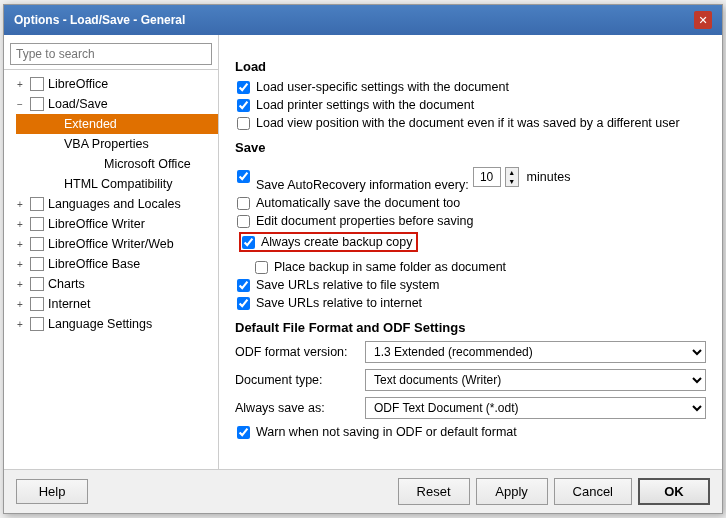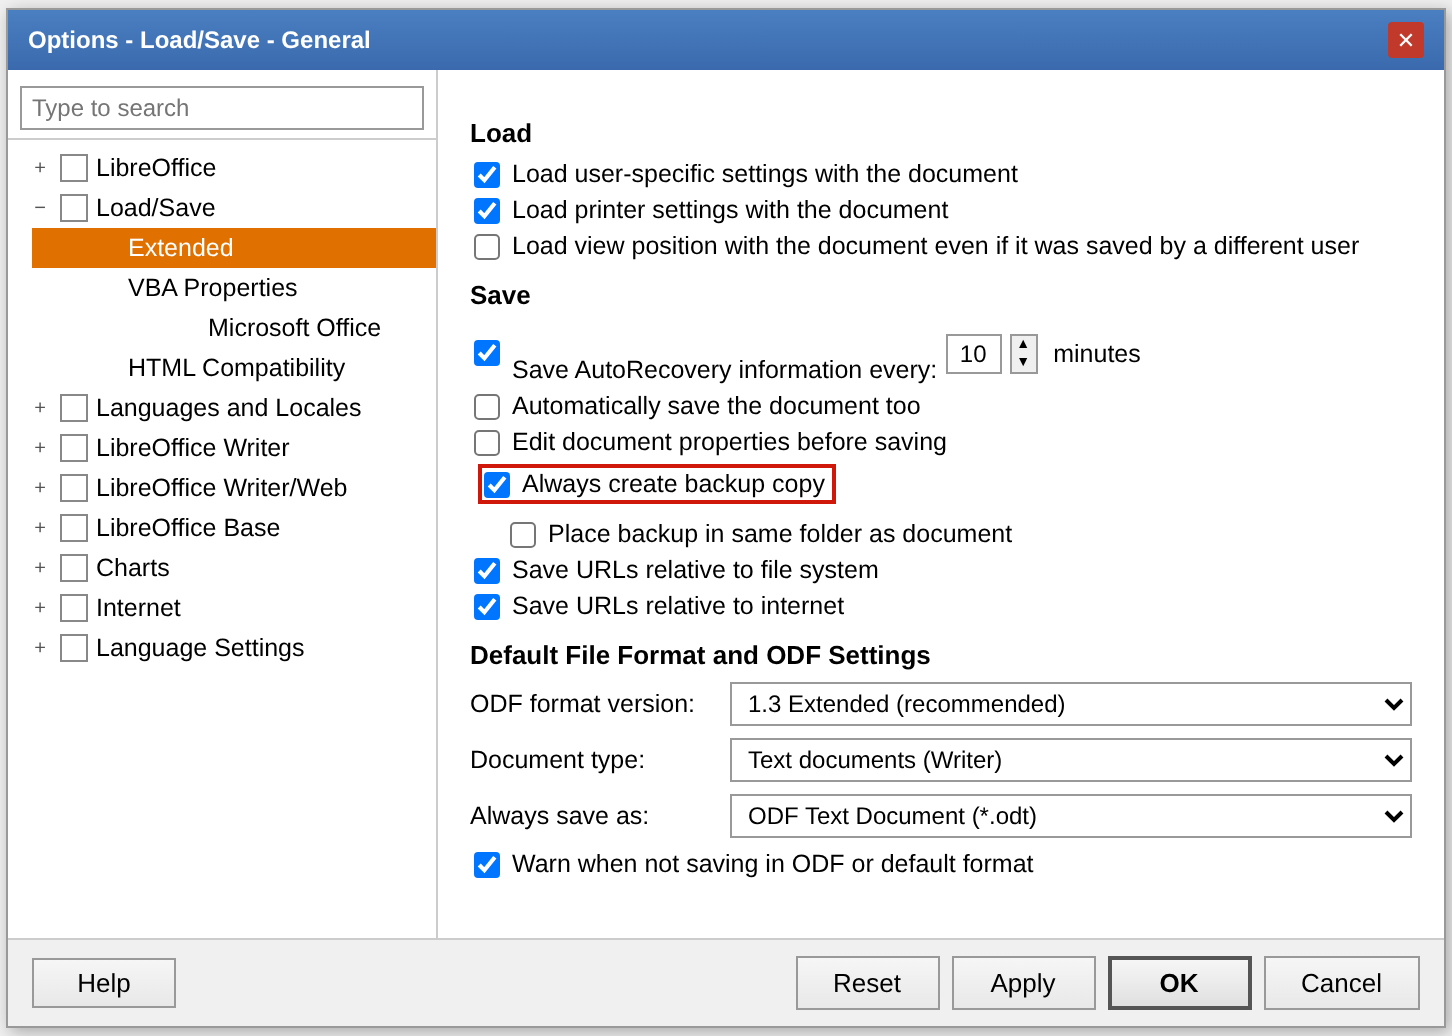--- a/index.html
+++ b/index.html
@@ -425,21 +425,21 @@
         <span>Help</span>
       </button>
     </div>
     <div class="footer-right">
       <button class="btn">
         <span>Reset</span>
       </button>
       <button class="btn btn-apply">
         <span>Apply</span>
       </button>
+      <button class="btn">
+        <span>Cancel</span>
+      </button>
       <button class="btn btn-ok">
         <span>OK</span>
-      </button>
-      <button class="btn">
-        <span>Cancel</span>
       </button>
     </div>
   </div>
 </div>
 
 </body></html>

